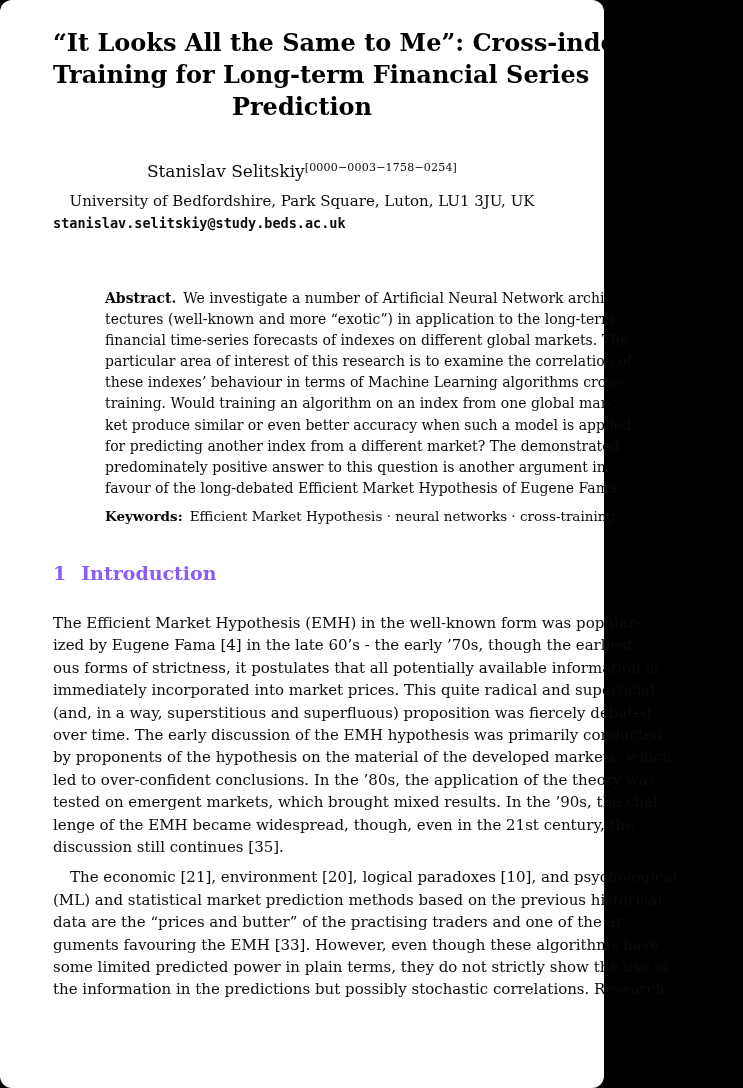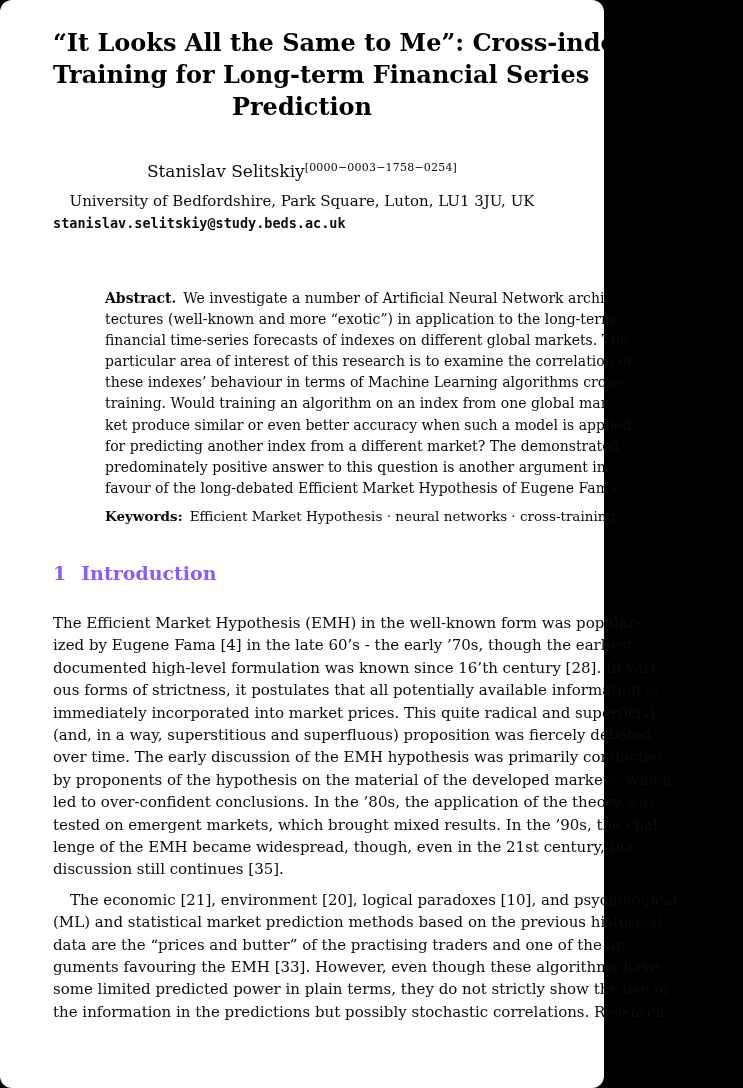--- a/index.html
+++ b/index.html
@@ -130,21 +130,20 @@
       </div>
   </div>
 
   <div class="keywords"><span class="bold-label">Keywords:</span><span>Efficient Market Hypothesis · neural networks · cross-training.</span></div>
 
   <div class="section-heading"><span class="sec-num">1</span><span>Introduction</span></div>
 
   <div class="body-para first">
       <div class="line">The Efficient Market Hypothesis (EMH) in the well-known form was popular-</div>
       <div class="line">ized by Eugene Fama [4] in the late 60’s - the early ’70s, though the earliest</div>
-      <div class="line">documented high-level formulation was known since 16’th century [28]. In vari-</div>
       <div class="line">ous forms of strictness, it postulates that all potentially available information is</div>
       <div class="line">immediately incorporated into market prices. This quite radical and superficial</div>
       <div class="line">(and, in a way, superstitious and superfluous) proposition was fiercely debated</div>
       <div class="line">over time. The early discussion of the EMH hypothesis was primarily conducted</div>
       <div class="line">by proponents of the hypothesis on the material of the developed markets, which</div>
       <div class="line">led to over-confident conclusions. In the ’80s, the application of the theory was</div>
       <div class="line">tested on emergent markets, which brought mixed results. In the ’90s, the chal-</div>
       <div class="line">lenge of the EMH became widespread, though, even in the 21st century, the</div>
       <div class="line line-last">discussion still continues [35].</div>
     </div>

